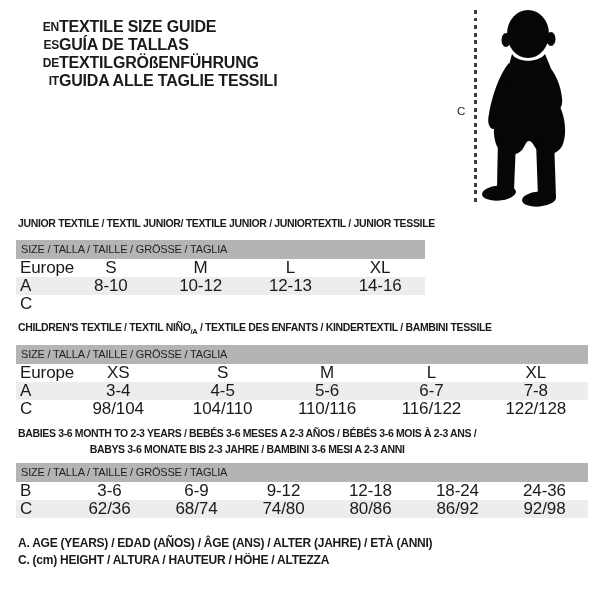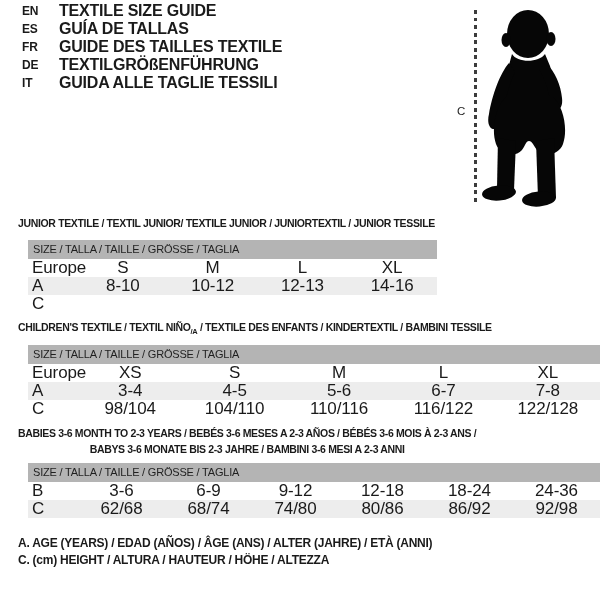--- a/index.html
+++ b/index.html
@@ -12,38 +12,38 @@
   html,body{background:#fff;}
   .page{
     position:relative;
     width:600px;height:600px;
     background:var(--bg);
     color:var(--text);
     font-family:"Liberation Sans","DejaVu Sans",sans-serif;
     overflow:hidden;
   }
   
-  .langs{position:absolute;left:22px;top:2px;}
+  .langs{position:absolute;left:22px;top:18px;text-align:right;}
   .lang-row{display:flex;height:18px;align-items:center;}
   .lang-code{width:37px;font-size:12px;font-weight:bold;letter-spacing:-0.2px;}
   .lang-title{font-size:16px;font-weight:bold;letter-spacing:-0.2px;white-space:nowrap;}
   
   .measure-line{
     position:absolute;left:474px;top:10px;width:2.5px;height:195px;
     background:repeating-linear-gradient(to bottom,#3c3c3c 0 4px,transparent 4px 7.5px);
   }
   .measure-label{position:absolute;left:457px;top:105px;font-size:11.5px;color:#222;}
   .baby{position:absolute;left:482px;top:8px;width:95px;height:200px;}
   
   .ttitle{
     position:absolute;left:18px;font-size:10.5px;font-weight:bold;
     letter-spacing:-0.35px;white-space:nowrap;text-align:center;
   }
   .ttitle sub{font-size:7.5px;}
-  .sizetable{position:absolute;left:28px;}
+  .sizetable{position:absolute;left:16px;}
   .band{
     height:19px;line-height:19px;background:var(--band);
     font-size:11px;padding-left:5px;color:#1f1f1f;letter-spacing:-0.2px;
     white-space:nowrap;overflow:hidden;
   }
   .trow{display:flex;height:18px;align-items:center;font-size:17px;letter-spacing:-0.1px;}
   .trow.shaded{background:var(--shade);}
   .rlabel{width:50px;padding-left:4px;flex:none;}
   .cells{display:flex;flex:1;}
   .cells .cell{flex:1;text-align:center;white-space:nowrap;}
@@ -57,24 +57,20 @@
 <div class="page">
 
   <div class="langs">
     <div class="lang-row">
       <span class="lang-code">EN</span>
       <span class="lang-title">TEXTILE SIZE GUIDE</span>
     </div>
     <div class="lang-row">
       <span class="lang-code">ES</span>
       <span class="lang-title">GUÍA DE TALLAS</span>
-    </div>
-    <div class="lang-row">
-      <span class="lang-code">FR</span>
-      <span class="lang-title">GUIDE DES TAILLES TEXTILE</span>
     </div>
     <div class="lang-row">
       <span class="lang-code">DE</span>
       <span class="lang-title">TEXTILGRÖßENFÜHRUNG</span>
     </div>
     <div class="lang-row">
       <span class="lang-code">IT</span>
       <span class="lang-title">GUIDA ALLE TAGLIE TESSILI</span>
     </div>
   </div>
@@ -173,21 +169,21 @@
           <span class="cell">6-9</span>
           <span class="cell">9-12</span>
           <span class="cell">12-18</span>
           <span class="cell">18-24</span>
           <span class="cell">24-36</span>
         </span>
     </div>
     <div class="trow shaded">
       <span class="rlabel">C</span>
       <span class="cells">
-          <span class="cell">62/68</span>
+          <span class="cell">62/36</span>
           <span class="cell">68/74</span>
           <span class="cell">74/80</span>
           <span class="cell">80/86</span>
           <span class="cell">86/92</span>
           <span class="cell">92/98</span>
         </span>
     </div>
   </div>
 
   <div class="notes">

